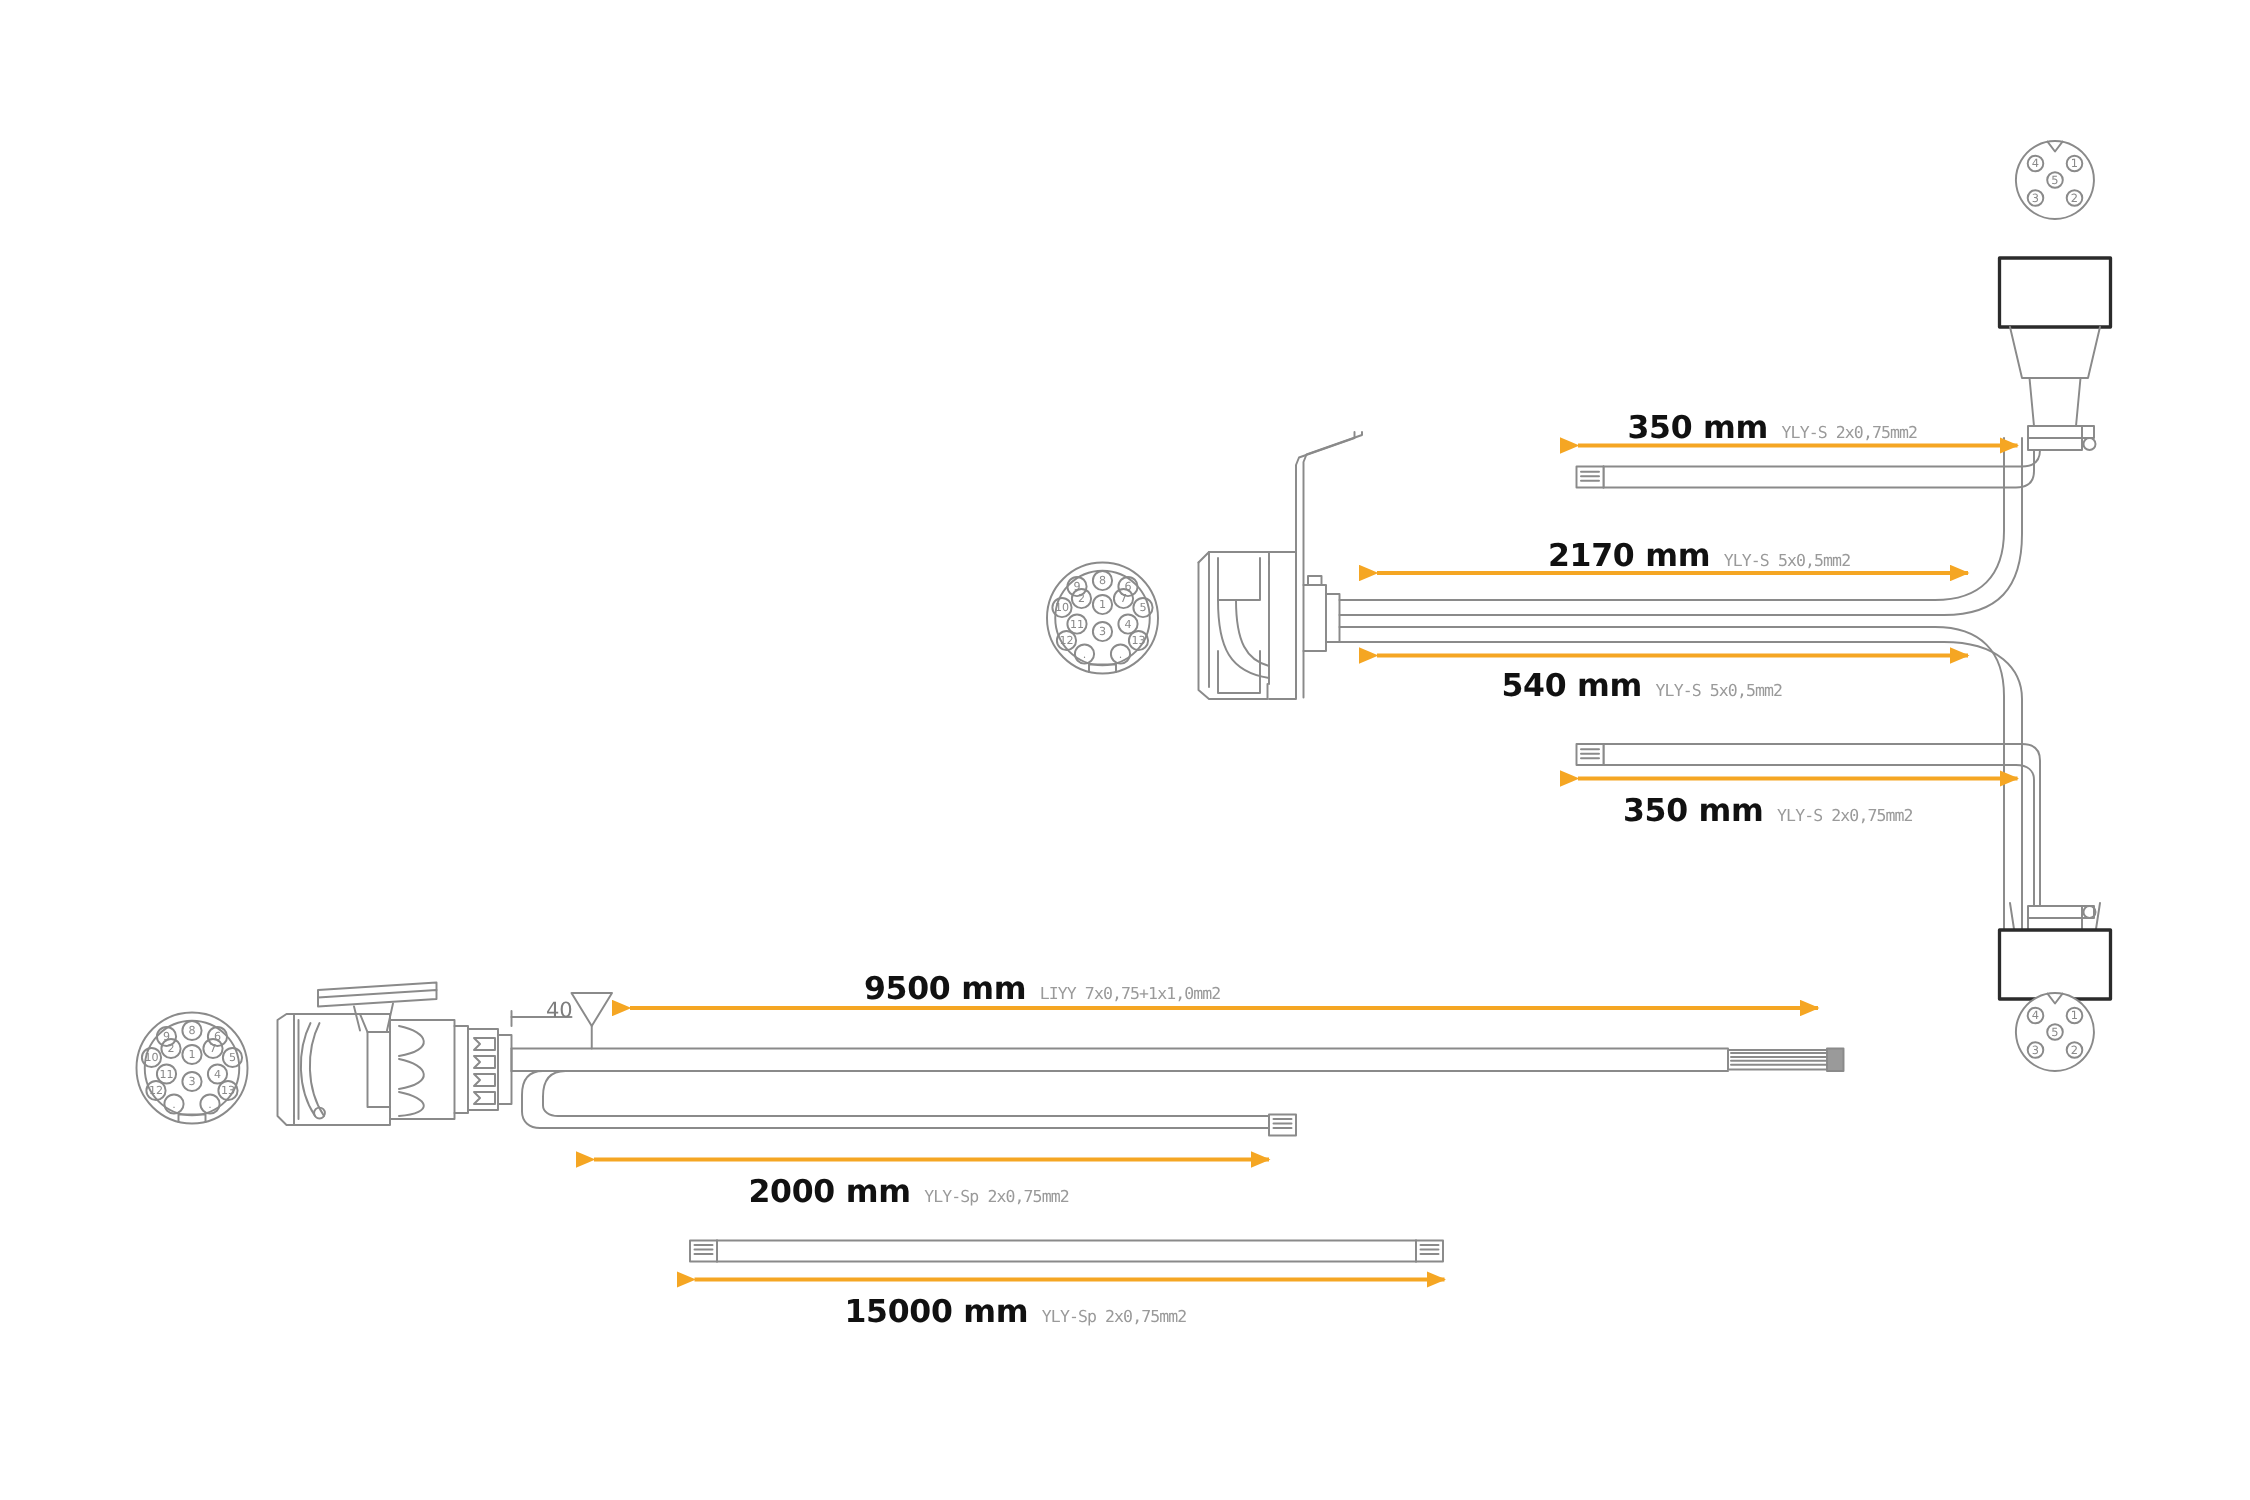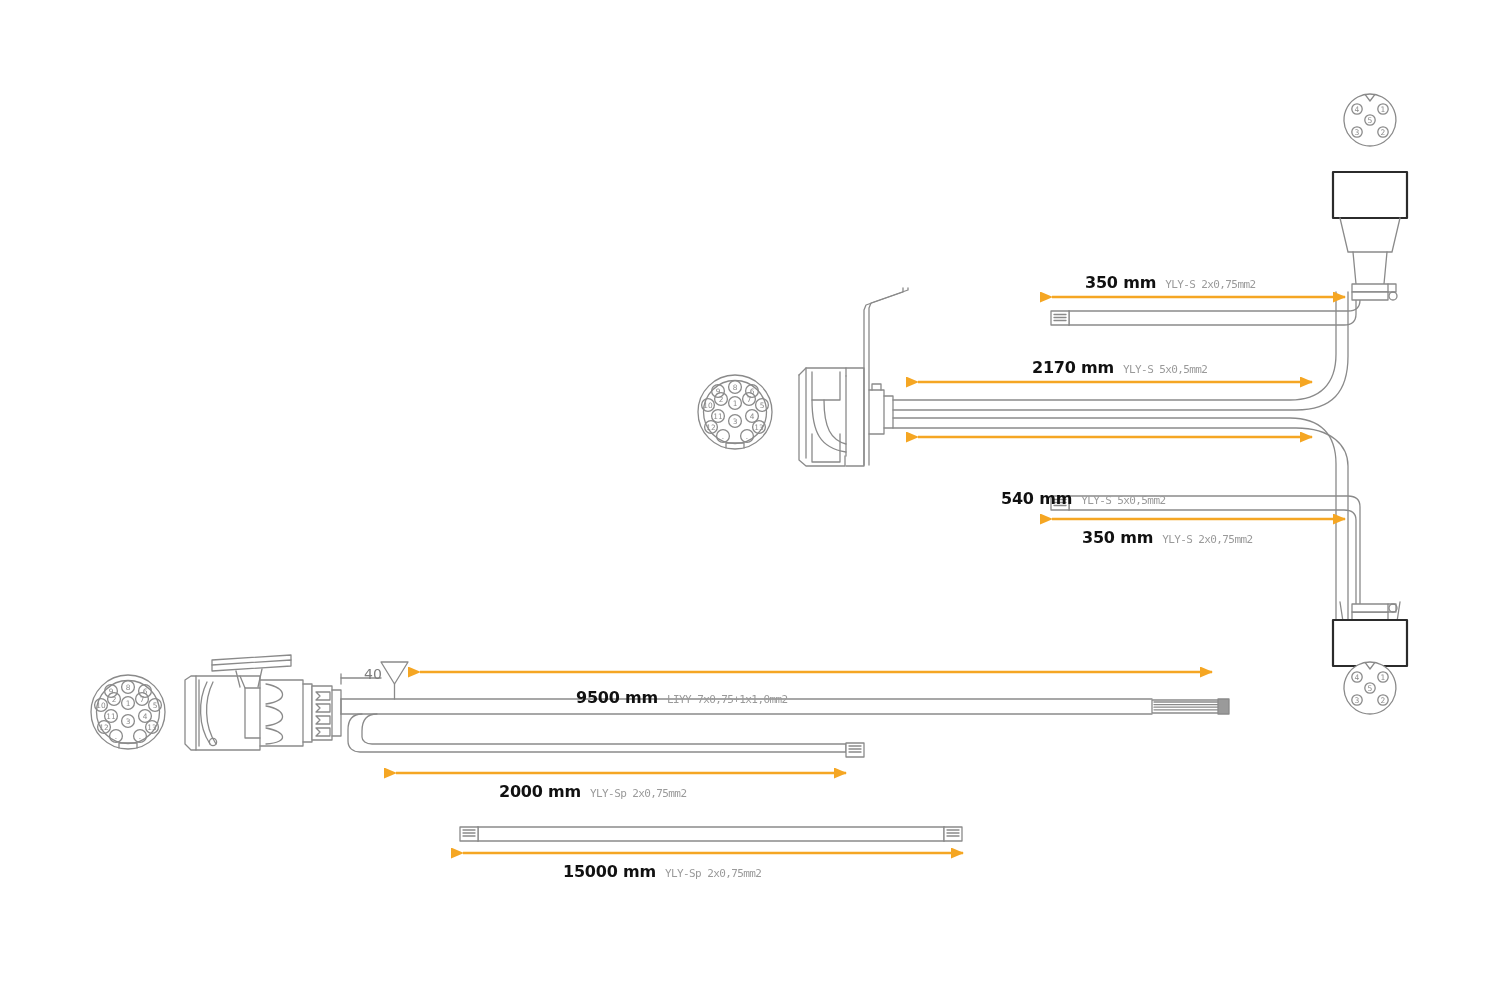--- a/index.html
+++ b/index.html
@@ -13,21 +13,21 @@
   #sheet{position:relative;width:1500px;height:1000px;background:#fff;}
   svg.layer{position:absolute;left:0;top:0;width:1500px;height:1000px;}
   .dim-label{
     position:absolute;
     white-space:nowrap;
     font-family:"DejaVu Sans", sans-serif;
     line-height:1;
   }
   .dim-value{
     font-weight:bold;
-    font-size:16px;
+    font-size:21px;
     color:#111111;
     letter-spacing:-0.2px;
   }
   .dim-spec{
     font-size:11px;
     color:#9a9a9a;
     font-family:"DejaVu Sans Mono", monospace;
     letter-spacing:-0.6px;
     margin-left:9px;
   }
@@ -286,29 +286,29 @@
   </svg>
 
   <div class="dim-label" style="left:1085px;top:275px;">
     <span class="dim-value">350 mm</span><span class="dim-spec">YLY-S  2x0,75mm2</span>
   </div>
 
   <div class="dim-label" style="left:1032px;top:360px;">
     <span class="dim-value">2170 mm</span><span class="dim-spec">YLY-S  5x0,5mm2</span>
   </div>
 
-  <div class="dim-label" style="left:1001px;top:447px;margin-top:44px;">
+  <div class="dim-label" style="left:1001px;top:447px;">
     <span class="dim-value">540 mm</span><span class="dim-spec">YLY-S  5x0,5mm2</span>
   </div>
 
   <div class="dim-label" style="left:1082px;top:530px;">
     <span class="dim-value">350 mm</span><span class="dim-spec">YLY-S  2x0,75mm2</span>
   </div>
 
-  <div class="dim-label" style="left:576px;top:649px;margin-top:41px;">
+  <div class="dim-label" style="left:576px;top:649px;">
     <span class="dim-value">9500 mm</span><span class="dim-spec">LIYY  7x0,75+1x1,0mm2</span>
   </div>
 
   <div class="dim-label" style="left:499px;top:784px;text-align:right;">
     <span class="dim-value">2000 mm</span><span class="dim-spec">YLY-Sp  2x0,75mm2</span>
   </div>
 
   <div class="dim-label" style="left:563px;top:864px;">
     <span class="dim-value">15000 mm</span><span class="dim-spec">YLY-Sp  2x0,75mm2</span>
   </div>

